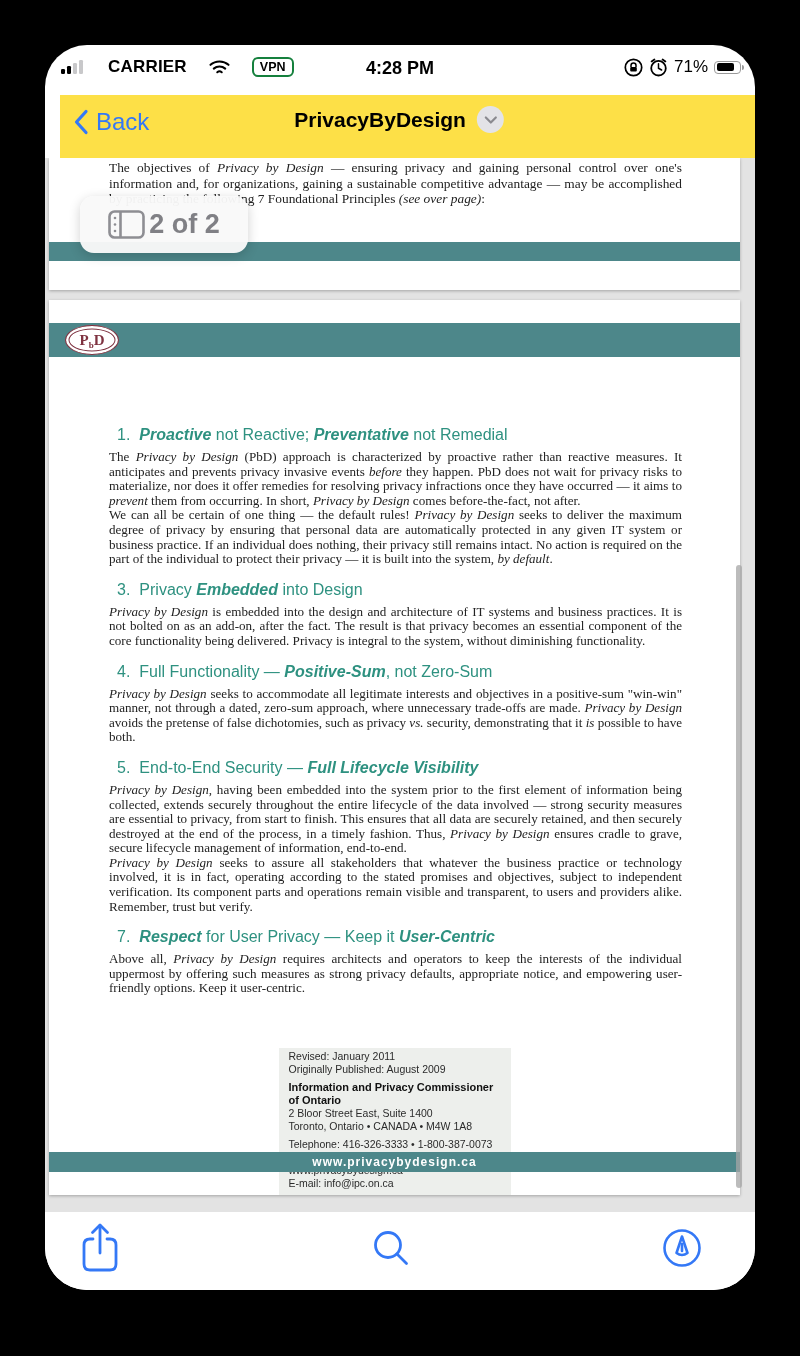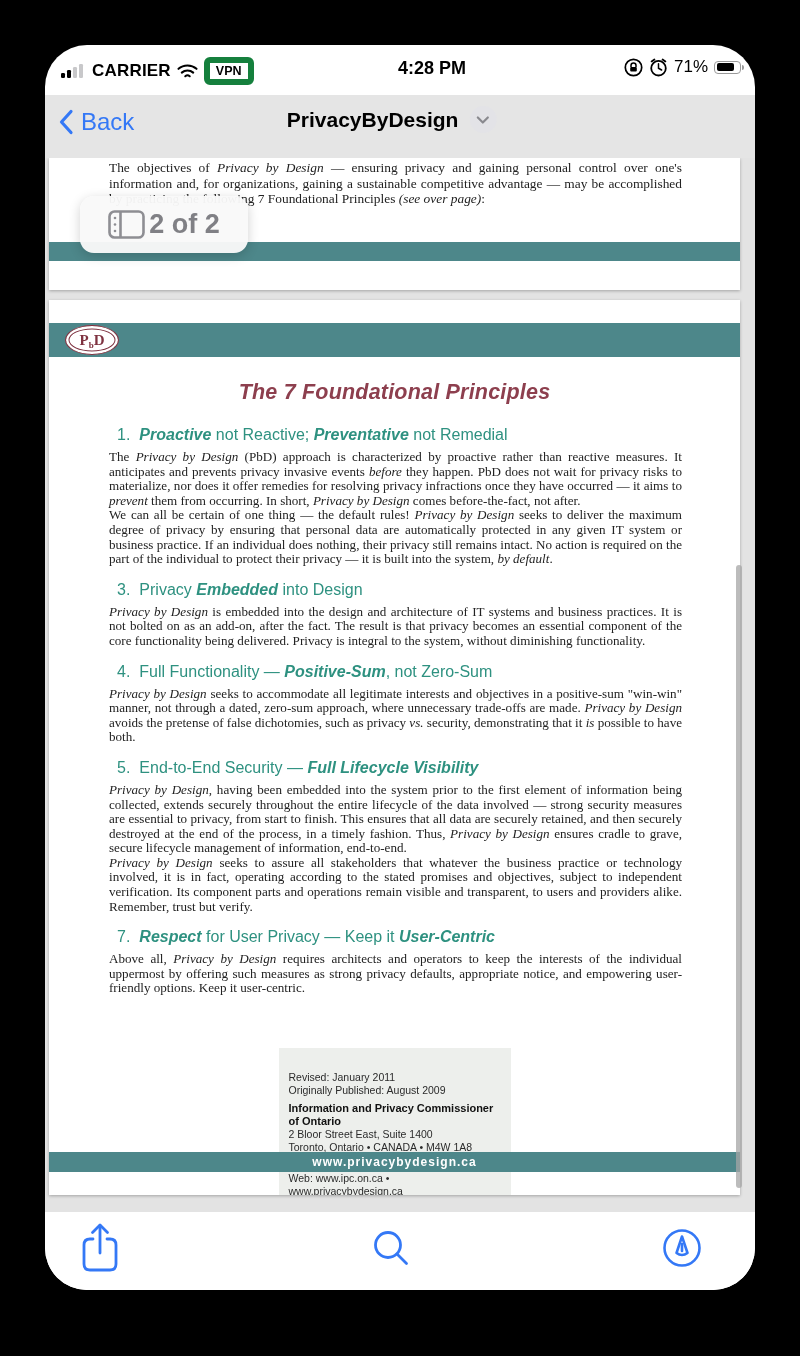--- a/index.html
+++ b/index.html
@@ -3,32 +3,32 @@
 <meta charset="utf-8">
 <style>
   *{margin:0;padding:0;box-sizing:border-box;}
   html,body{width:800px;height:1356px;}
   body{background:#000;position:relative;font-family:"Liberation Sans",sans-serif;-webkit-font-smoothing:antialiased;}
 
   .screen{position:absolute;left:45px;top:45px;width:710px;height:1245px;background:#fff;border-radius:42px;overflow:hidden;}
 
   
   .status-bar{position:absolute;top:0;left:0;right:0;height:50px;}
-  .sb-left{position:absolute;left:16px;top:12px;display:flex;align-items:center;gap:6px;}
+  .sb-left{position:absolute;left:16px;top:12px;display:flex;align-items:center;gap:22px;}
   .carrier{font-weight:700;font-size:17px;color:#000;letter-spacing:.2px;}
-  .vpn-badge{border:6px solid #15803d;border-radius:6px;font-size:12.5px;font-weight:700;padding:1px 6px;color:#000;}
-  .sb-time{position:absolute;left:50%;top:13px;transform:translateX(-50%);font-weight:700;font-size:18px;color:#000;margin-left:32px;}
+  .vpn-badge{border:2px solid #15803d;border-radius:6px;font-size:12.5px;font-weight:700;padding:1px 6px;color:#000;}
+  .sb-time{position:absolute;left:50%;top:13px;transform:translateX(-50%);font-weight:700;font-size:18px;color:#000;}
   .sb-right{position:absolute;right:14px;top:12px;display:flex;align-items:center;gap:6px;}
   .batt-pct{font-size:17px;font-weight:500;color:#000;}
   .battery{position:relative;width:27px;height:13px;border:1.5px solid #9a9a9a;border-radius:4px;}
   .battery .fill{position:absolute;left:1.5px;top:1.5px;bottom:1.5px;width:71%;background:#000;border-radius:2px;}
   .battery .nub{position:absolute;right:-4px;top:3.5px;width:2.5px;height:5px;background:#9a9a9a;border-radius:0 2px 2px 0;}
 
   
-  .nav-bar{position:absolute;top:50px;left:0;right:0;height:63px;background:#e5e5e5;}
+  .nav-bar{position:absolute;top:50px;left:15px;right:0;height:63px;background:#fde047;}
   .back-btn{position:absolute;left:14px;top:13px;display:flex;align-items:center;gap:7px;color:#3478F6;font-size:24px;cursor:pointer;}
   .nav-title-wrap{position:absolute;left:50%;top:11px;transform:translateX(-54%);display:flex;align-items:center;gap:11px;}
   .nav-title{font-weight:700;font-size:21px;color:#000;}
   .chevron-circle{width:27px;height:27px;border-radius:50%;background:#e3e3e7;display:flex;align-items:center;justify-content:center;}
 
   
   .content{position:absolute;top:113px;left:0;right:0;height:1054px;background:#e3e3e3;overflow:hidden;}
   .page{position:relative;margin-left:4px;margin-right:15px;background:#fff;box-shadow:0 1px 3px rgba(0,0,0,.28);}
   .page1{height:132px;overflow:hidden;}
   .page2{margin-top:10px;height:895px;overflow:hidden;}
@@ -44,21 +44,21 @@
 
   .doc-title{position:absolute;top:80px;left:0;right:0;text-align:center;font-style:italic;font-weight:700;font-size:21.5px;color:#8D3F4E;letter-spacing:.2px;}
 
   .principles{position:absolute;top:112px;left:60px;right:58px;}
   .p-heading{font-size:16px;line-height:19px;color:#2E9180;margin:13px 8px 6px;}
   .p-num{margin-right:9px;}
   .p-head-text b{font-style:italic;font-weight:700;}
   .p-body{font-family:"Liberation Serif",serif;font-size:13.1px;line-height:14.6px;color:#222;text-align:justify;margin:0;}
   .p-body i{font-style:italic;}
 
-  .info-box{position:absolute;top:748px;left:50%;transform:translateX(-50%);width:232px;min-height:100px;background:#EDEFEC;padding:23px 10px 8px;font-size:10.5px;line-height:13px;color:#2b2b2b;}
+  .info-box{position:absolute;top:748px;left:50%;transform:translateX(-50%);width:232px;min-height:100px;background:#EDEFEC;padding:2px 10px 8px;font-size:10.5px;line-height:13px;color:#2b2b2b;}
   .info-box .grp{margin-bottom:5px;}
   .info-box .org{font-weight:700;font-size:11px;color:#111;}
 
   .p2-footer{position:absolute;bottom:23px;left:0;right:0;height:20px;background:#4D878A;display:flex;align-items:center;justify-content:center;}
   .p2-footer span{color:#fff;font-weight:700;font-size:12px;letter-spacing:1px;}
 
   
   .page-badge{position:absolute;left:35px;top:151px;width:168px;height:57px;background:rgba(249,249,249,.96);border-radius:14px;box-shadow:0 3px 12px rgba(0,0,0,.18);display:flex;align-items:center;justify-content:center;gap:4px;z-index:5;cursor:pointer;}
   .page-badge .label{font-size:27px;font-weight:600;color:#808085;}
 
@@ -136,21 +136,20 @@
 
     <div class="page page2">
       <div class="p2-header">
         <div class="pbd-logo">
           <span class="big">P</span>
             <span class="sub">b</span>
             <span class="big">D</span>
         </div>
       </div>
 
-      <div class="doc-title">The 7 Foundational Principles</div>
 
       <div class="principles">
   <div class="principle">
     <div class="p-heading">
       <span class="p-num">1.</span><span class="p-head-text"><b>Proactive</b> not Reactive; <b>Preventative</b> not Remedial</span>
     </div>
     <p class="p-body">The <i>Privacy by Design</i> (PbD) approach is characterized by proactive rather than reactive measures.  It anticipates and prevents privacy invasive events <i>before</i> they happen. PbD does not wait for privacy risks to materialize, nor does it offer remedies for resolving privacy infractions once they have occurred — it aims to <i>prevent</i> them from occurring. In short, <i>Privacy by Design</i> comes before-the-fact, not after.</p>
   </div>
 
   <div class="principle">

